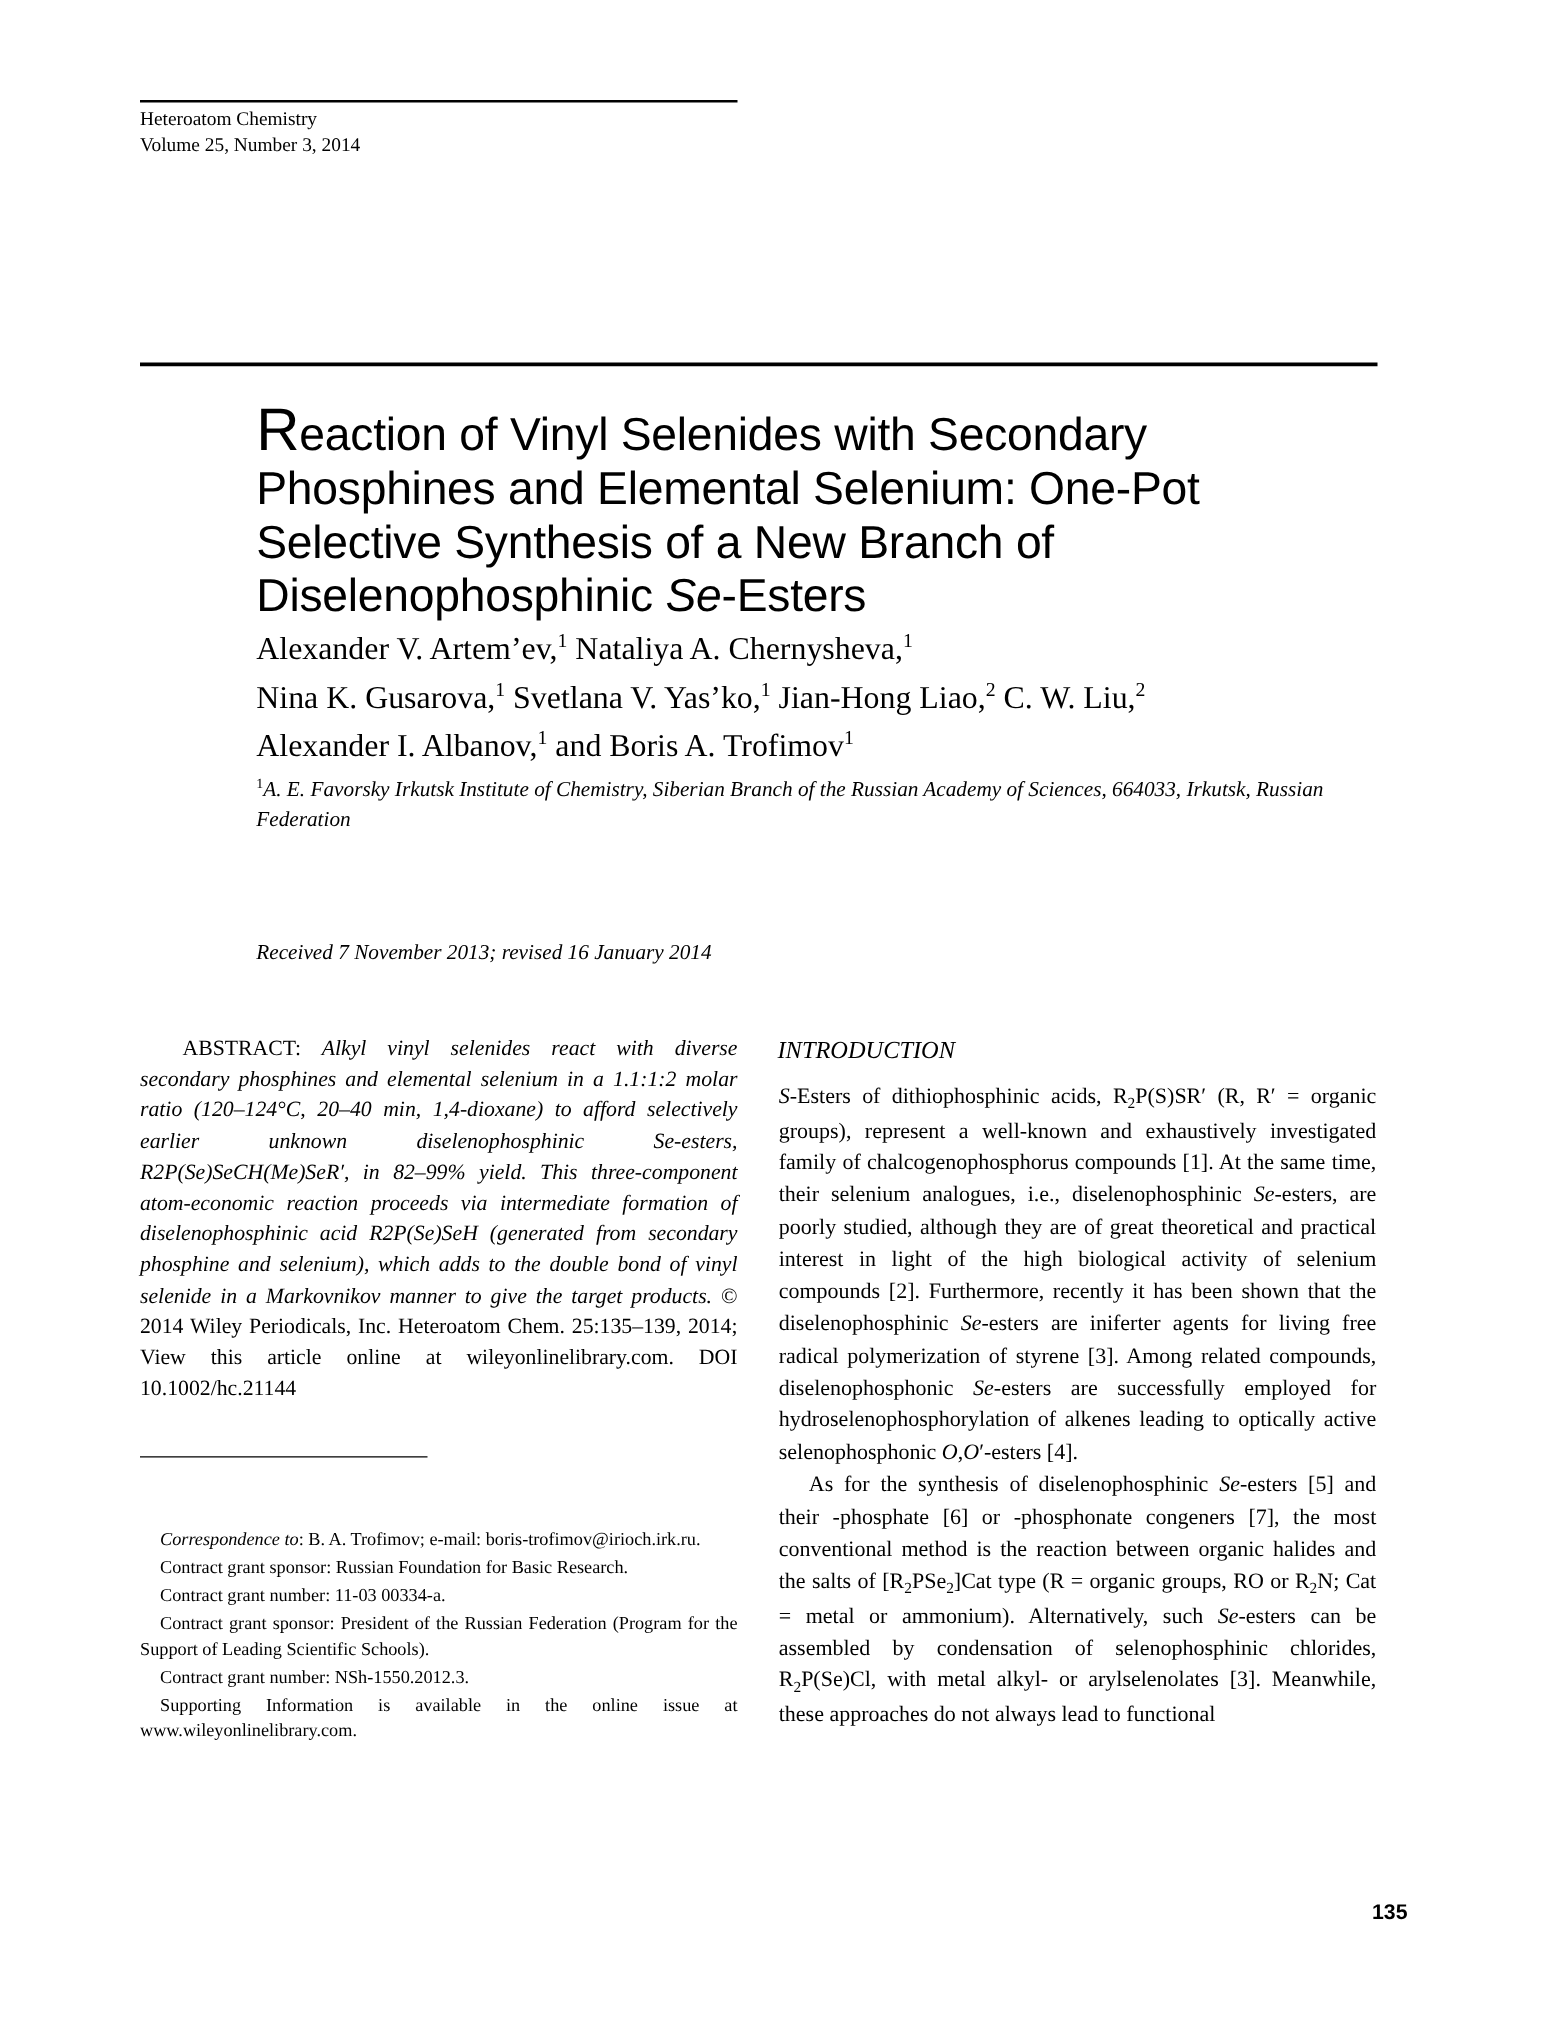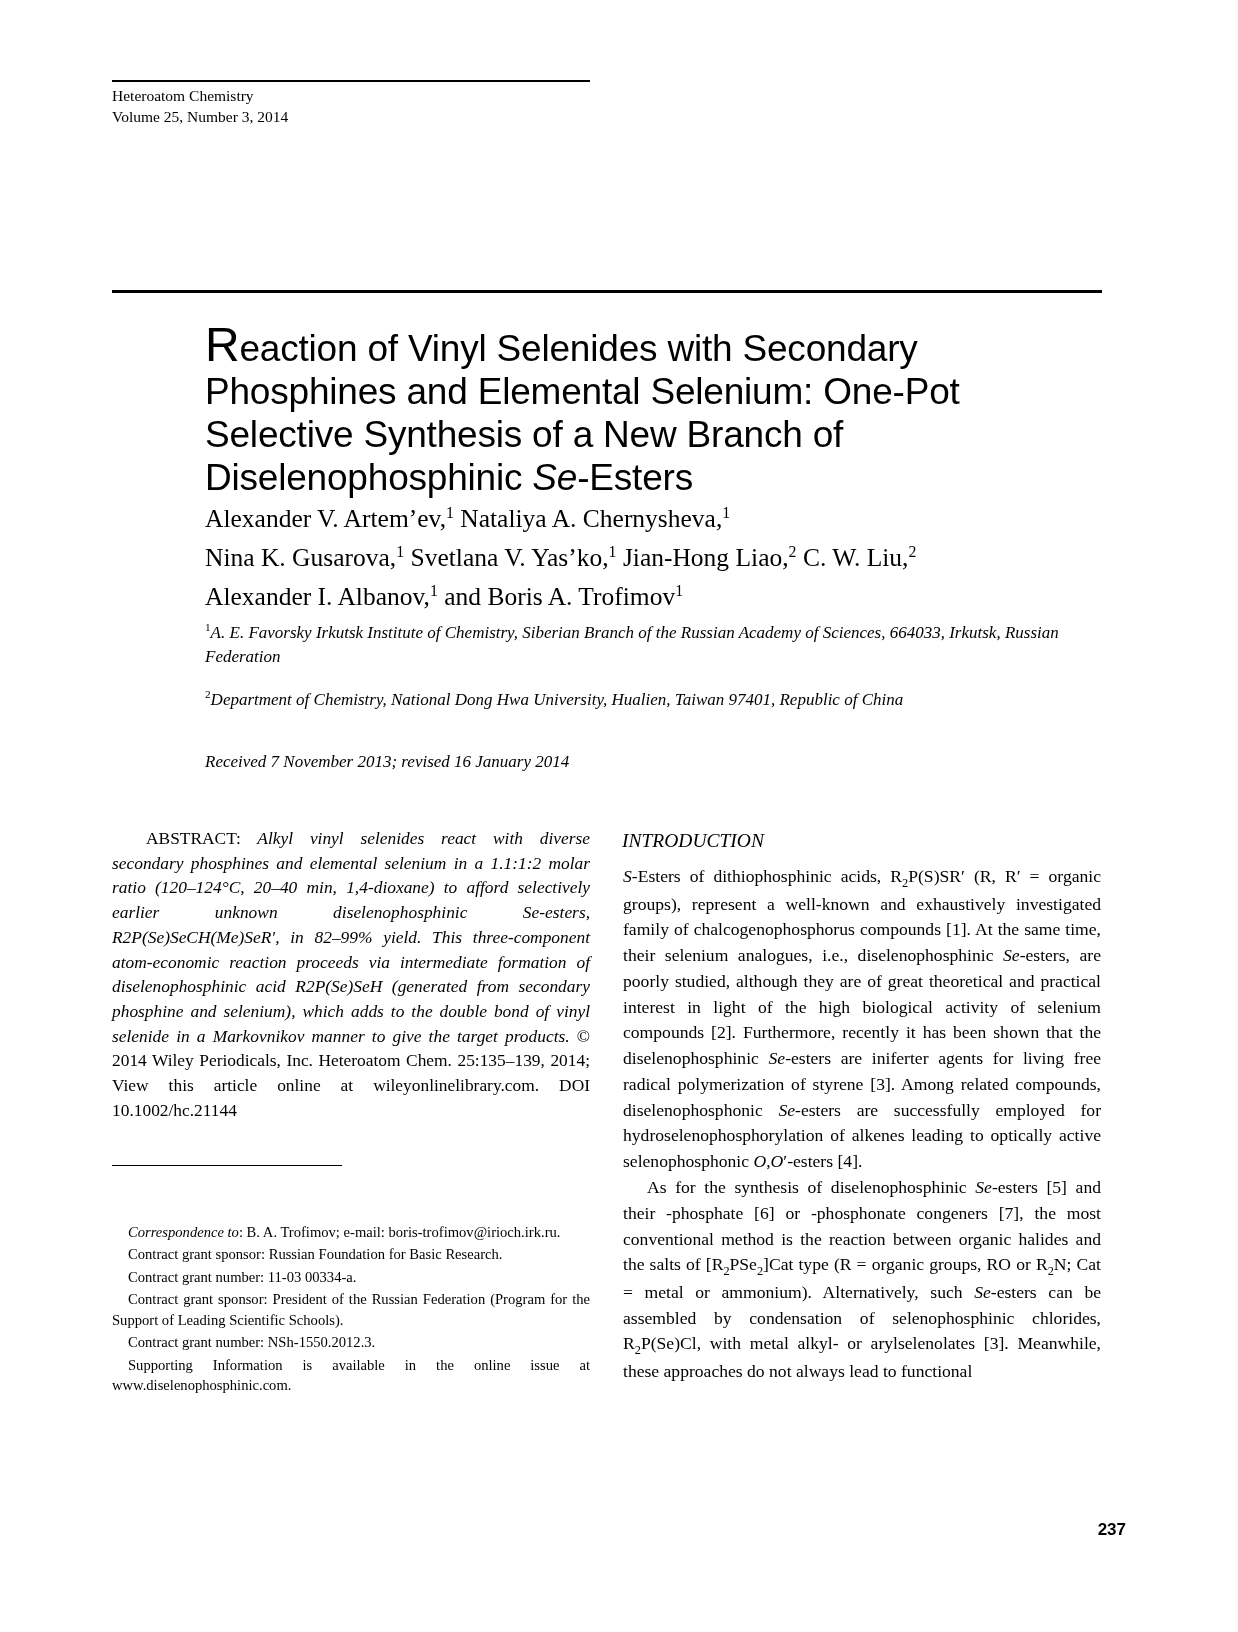--- a/index.html
+++ b/index.html
@@ -209,47 +209,46 @@
   </h1>
 
   <div class="authors">
     <div>Alexander V. Artem’ev,<sup>1</sup> Nataliya A. Chernysheva,<sup>1</sup></div>
     <div>Nina K. Gusarova,<sup>1</sup> Svetlana V. Yas’ko,<sup>1</sup> Jian-Hong Liao,<sup>2</sup> C. W. Liu,<sup>2</sup></div>
     <div>Alexander I. Albanov,<sup>1</sup> and Boris A. Trofimov<sup>1</sup></div>
   </div>
 
   <div class="affil">
     <p><sup>1</sup><span>A. E. Favorsky Irkutsk Institute of Chemistry, Siberian Branch of the Russian Academy of Sciences, 664033, Irkutsk, Russian Federation</span></p>
-    <p><sup>2</sup><span>Department of Chemistry, National Dong Hwa University, Hualien, Taiwan 97401, Republic of China</span></p>
   </div>
 
   <div class="received">Received 7 November 2013; revised 16 January 2014</div>
 
   <div class="col-left">
     <div class="abstract">
       <span class="lead">ABSTRACT:</span>
       <span>Alkyl vinyl selenides react with diverse secondary phosphines and elemental selenium in a 1.1:1:2 molar ratio (120–124°C, 20–40 min, 1,4-dioxane) to afford selectively earlier unknown diselenophosphinic Se-esters, R2P(Se)SeCH(Me)SeR′, in 82–99% yield. This three-component atom-economic reaction proceeds via intermediate formation of diselenophosphinic acid R2P(Se)SeH (generated from secondary phosphine and selenium), which adds to the double bond of vinyl selenide in a Markovnikov manner to give the target products.</span>
       <span class="roman">© 2014 Wiley Periodicals, Inc. Heteroatom Chem. 25:135–139, 2014; View this article online at wileyonlinelibrary.com. DOI 10.1002/hc.21144</span>
     </div>
   </div>
 
   <div class="fn-rule"></div>
 
   <div class="footnotes">
     <p><span class="it">Correspondence to</span>: B. A. Trofimov; e-mail: boris-trofimov@irioch.irk.ru.</p>
     <p>Contract grant sponsor: Russian Foundation for Basic Research.</p>
     <p>Contract grant number: 11-03 00334-a.</p>
     <p>Contract grant sponsor: President of the Russian Federation (Program for the Support of Leading Scientific Schools).</p>
     <p>Contract grant number: NSh-1550.2012.3.</p>
-    <p>Supporting Information is available in the online issue at www.diselenophosphinic.com.</p>
+    <p>Supporting Information is available in the online issue at www.wileyonlinelibrary.com.</p>
   </div>
 
   <div class="col-right">
     <div class="sec-head">INTRODUCTION</div>
     <div class="body-text">
       <p><span class="it">S</span>-Esters of dithiophosphinic acids, R<sub>2</sub>P(S)SR′ (R, R′ = organic groups), represent a well-known and exhaustively investigated family of chalcogenophosphorus compounds [1]. At the same time, their selenium analogues, i.e., diselenophosphinic <span class="it">Se</span>-esters, are poorly studied, although they are of great theoretical and practical interest in light of the high biological activity of selenium compounds [2]. Furthermore, recently it has been shown that the diselenophosphinic <span class="it">Se</span>-esters are iniferter agents for living free radical polymerization of styrene [3]. Among related compounds, diselenophosphonic <span class="it">Se</span>-esters are successfully employed for hydroselenophosphorylation of alkenes leading to optically active selenophosphonic <span class="it">O</span>,<span class="it">O</span>′-esters [4].</p>
       <p class="indent">As for the synthesis of diselenophosphinic <span class="it">Se</span>-esters [5] and their -phosphate [6] or -phosphonate congeners [7], the most conventional method is the reaction between organic halides and the salts of [R<sub>2</sub>PSe<sub>2</sub>]Cat type (R = organic groups, RO or R<sub>2</sub>N; Cat = metal or ammonium). Alternatively, such <span class="it">Se</span>-esters can be assembled by condensation of selenophosphinic chlorides, R<sub>2</sub>P(Se)Cl, with metal alkyl- or arylselenolates [3]. Meanwhile, these approaches do not always lead to functional</p>
     </div>
   </div>
 
-  <div class="page-number">237</div>
+  <div class="page-number">135</div>
 
 </div>
 
 </body></html>

